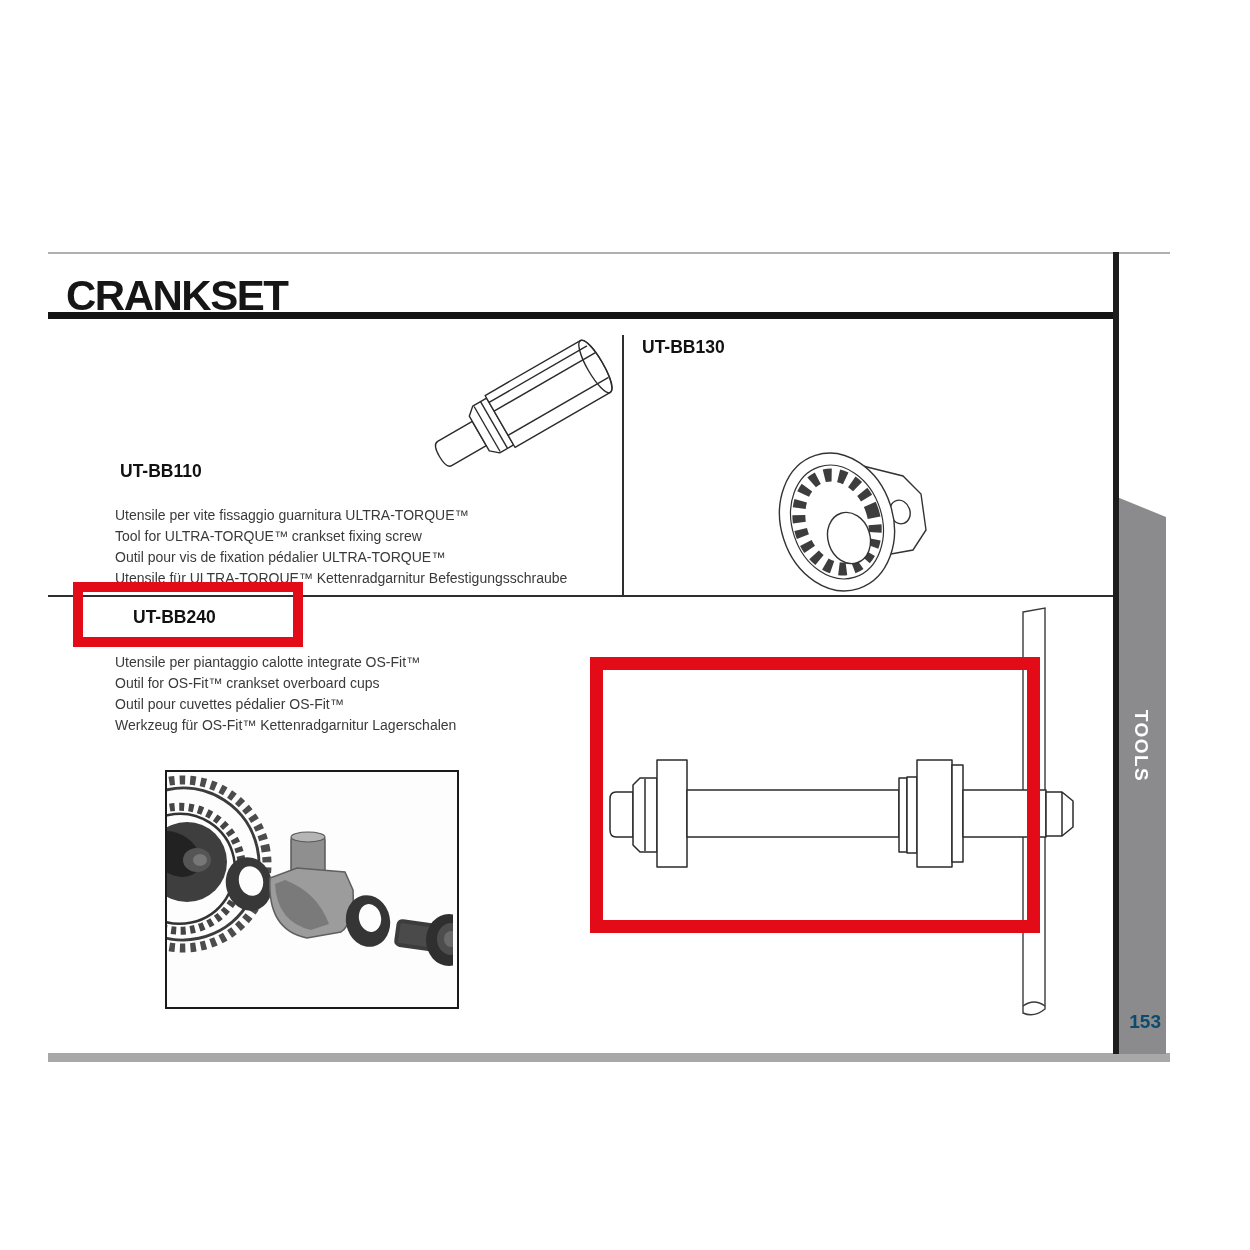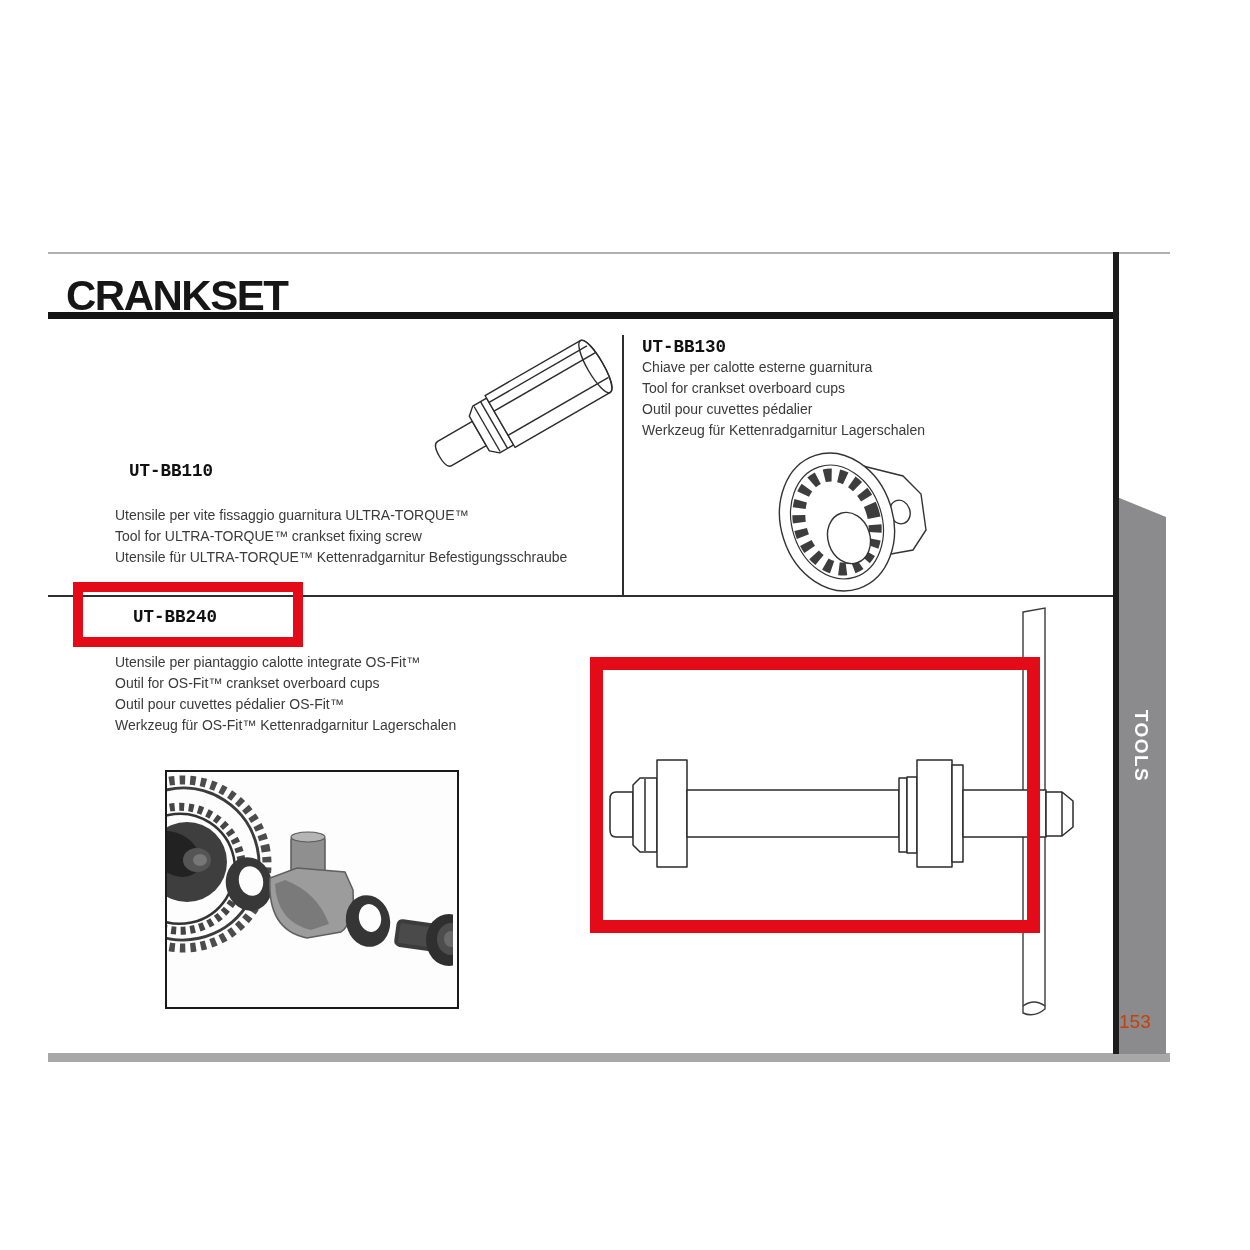--- a/index.html
+++ b/index.html
@@ -9,29 +9,29 @@
   
   .topline{left:48px;top:252px;width:1122px;height:2px;background:#b0b0b0;}
   .headrule{left:48px;top:312px;width:1069px;height:7px;background:#141414;}
   .vblack{left:1113px;top:252px;width:6px;height:802px;background:#1c1c1c;z-index:4;}
   .hdiv{left:48px;top:595px;width:1066px;height:2px;background:#2e2e2e;}
   .vdiv{left:622px;top:335px;width:2px;height:260px;background:#2e2e2e;}
   .botbar{left:48px;top:1053px;width:1122px;height:9px;background:#a8a8a8;}
   
   .h1{left:66px;top:272px;font-size:42px;font-weight:bold;letter-spacing:-1.5px;color:#161616;}
   
-  .code{font-size:17.5px;font-weight:bold;color:#111;font-family:Liberation Mono, monospace;}
+  .code{font-size:17.5px;font-weight:bold;color:#111;}
   .lines{font-size:14px;line-height:21px;color:#3a3a3a;}
   
   .tab{left:1117px;top:497px;width:49px;height:557px;background:#8b8b8d;
        clip-path:polygon(0 0,100% 20px,100% 100%,0 100%);z-index:3;}
   .tabtext{left:1081px;top:735px;width:120px;height:22px;text-align:center;color:#fff;
            font-size:19px;font-weight:bold;letter-spacing:1.5px;transform:rotate(90deg);z-index:5;}
-  .pagenum{left:1119px;top:1011px;width:42px;text-align:left;color:#c2410c;
-           font-size:19px;font-weight:normal;z-index:5;}
+  .pagenum{left:1119px;top:1011px;width:42px;text-align:right;color:#0c4a6e;
+           font-size:19px;font-weight:bold;z-index:5;}
   
   .redbox{box-sizing:border-box;border-style:solid;border-color:#e30b17;z-index:6;}
   .redbox.small{left:73px;top:582px;width:230px;height:65px;border-width:10px;}
   .redbox.big{left:590px;top:657px;width:450px;height:276px;border-width:13px;}
   
   .photobox{left:165px;top:770px;width:290px;height:235px;border:2px solid #1a1a1a;background:#fdfdfd;}
   svg{display:block;}
   .z2{z-index:2;}
 </style>
 </head>
@@ -63,34 +63,29 @@
     <g stroke="#333" stroke-width="1.4" fill="#ffffff">
       <path d="M100,28 L140,38 L158,56 L163,92 L150,112 L106,120 Z"></path>
       <ellipse cx="137" cy="74" rx="10" ry="12" transform="rotate(-18 137 74)"></ellipse>
       <ellipse cx="74" cy="84" rx="56" ry="70" transform="rotate(-18 74 84)"></ellipse>
       <ellipse cx="74" cy="84" rx="45" ry="58" transform="rotate(-18 74 84)" stroke-width="1.2"></ellipse>
       <ellipse cx="74" cy="84" rx="37" ry="48" transform="rotate(-18 74 84)" fill="none" stroke="#3d3d3d" stroke-width="13" stroke-dasharray="7.5 7"></ellipse>
       <ellipse cx="86" cy="100" rx="21" ry="26" transform="rotate(-18 86 100)" fill="#ffffff"></ellipse>
     </g>
   </svg>
 
-  <div class="abs code" style="left:129px;top:461px;">UT-BB110</div>
+  <div class="abs code" style="left:120px;top:461px;">UT-BB110</div>
   <div class="abs lines" style="left:115px;top:481px;margin-top:24px;">
     <div>Utensile per vite fissaggio guarnitura ULTRA-TORQUE™</div>
     <div>Tool for ULTRA-TORQUE™ crankset fixing screw</div>
+    <div>Outil pour vis de fixation pédalier ULTRA-TORQUE™</div>
     <div>Utensile für ULTRA-TORQUE™ Kettenradgarnitur Befestigungsschraube</div>
   </div>
 
   <div class="abs code" style="left:642px;top:337px;">UT-BB130</div>
-  <div class="abs lines" style="left:642px;top:357px;">
-    <div>Chiave per calotte esterne guarnitura</div>
-    <div>Tool for crankset overboard cups</div>
-    <div>Outil pour cuvettes pédalier</div>
-    <div>Werkzeug für Kettenradgarnitur Lagerschalen</div>
-  </div>
 
   <div class="abs code" style="left:133px;top:607px;">UT-BB240</div>
   <div class="abs lines" style="left:115px;top:652px;">
     <div>Utensile per piantaggio calotte integrate OS-Fit™</div>
     <div>Outil for OS-Fit™ crankset overboard cups</div>
     <div>Outil pour cuvettes pédalier OS-Fit™</div>
     <div>Werkzeug für OS-Fit™ Kettenradgarnitur Lagerschalen</div>
   </div>
 
   <div class="abs photobox z2">

